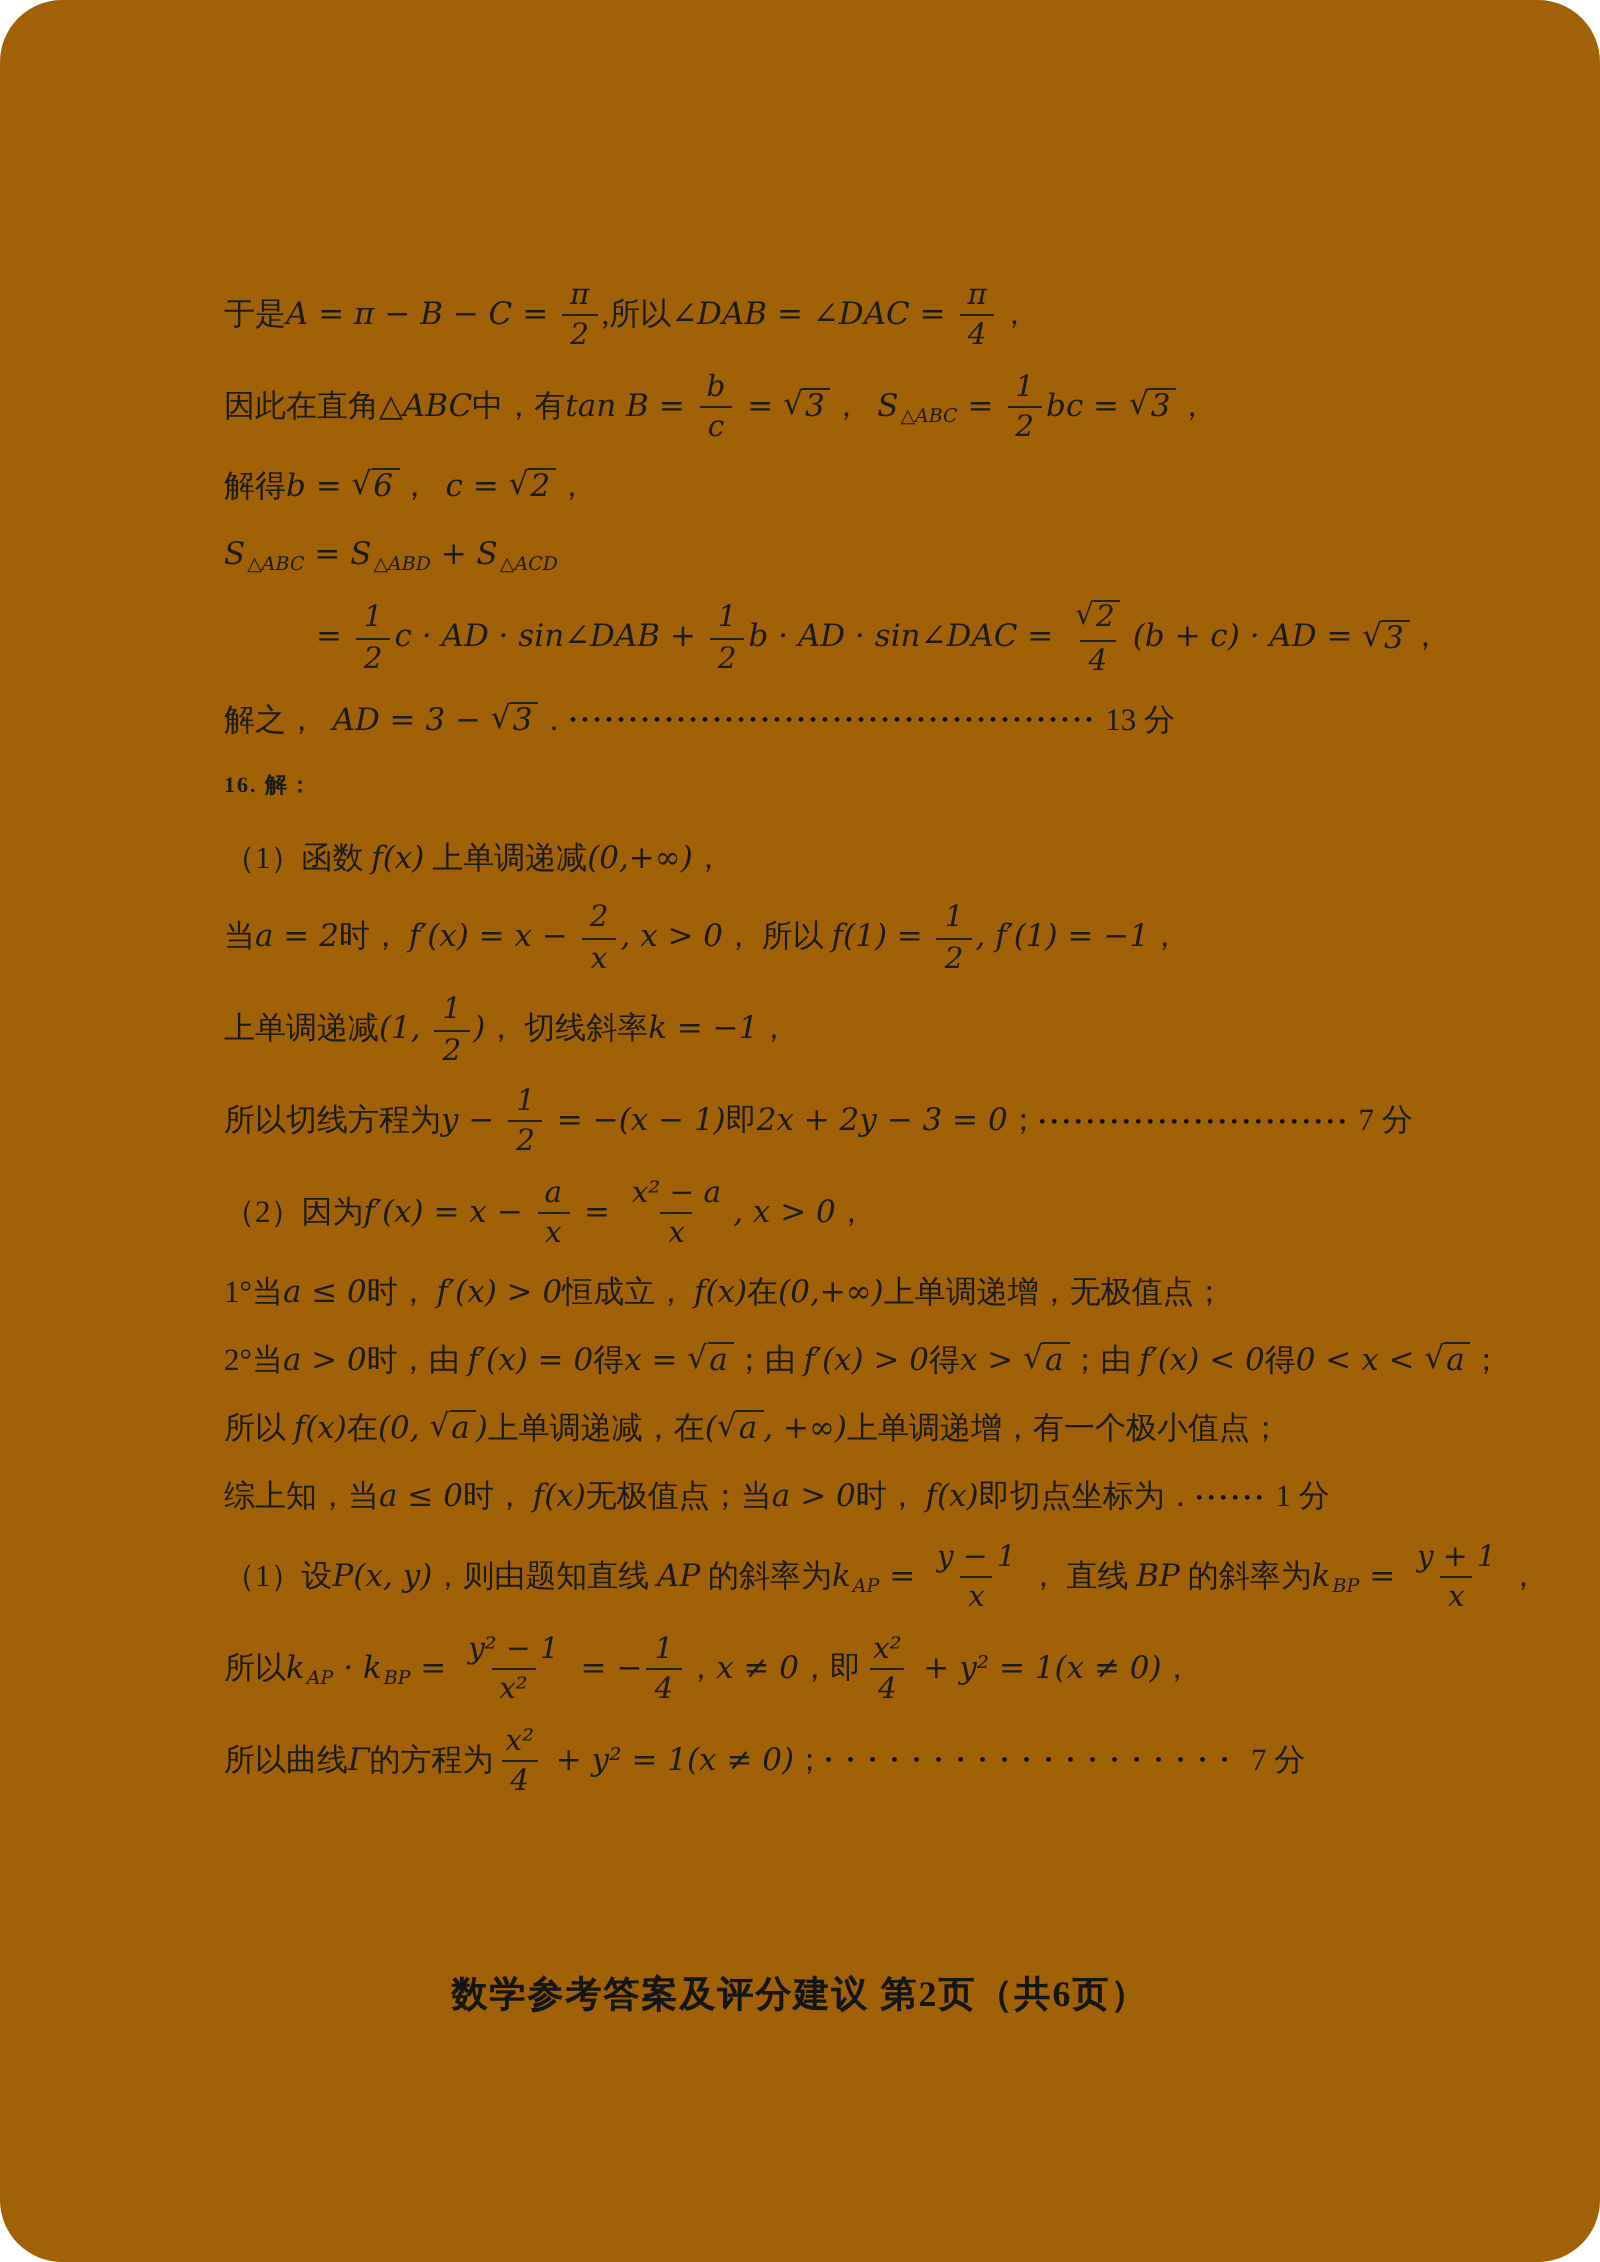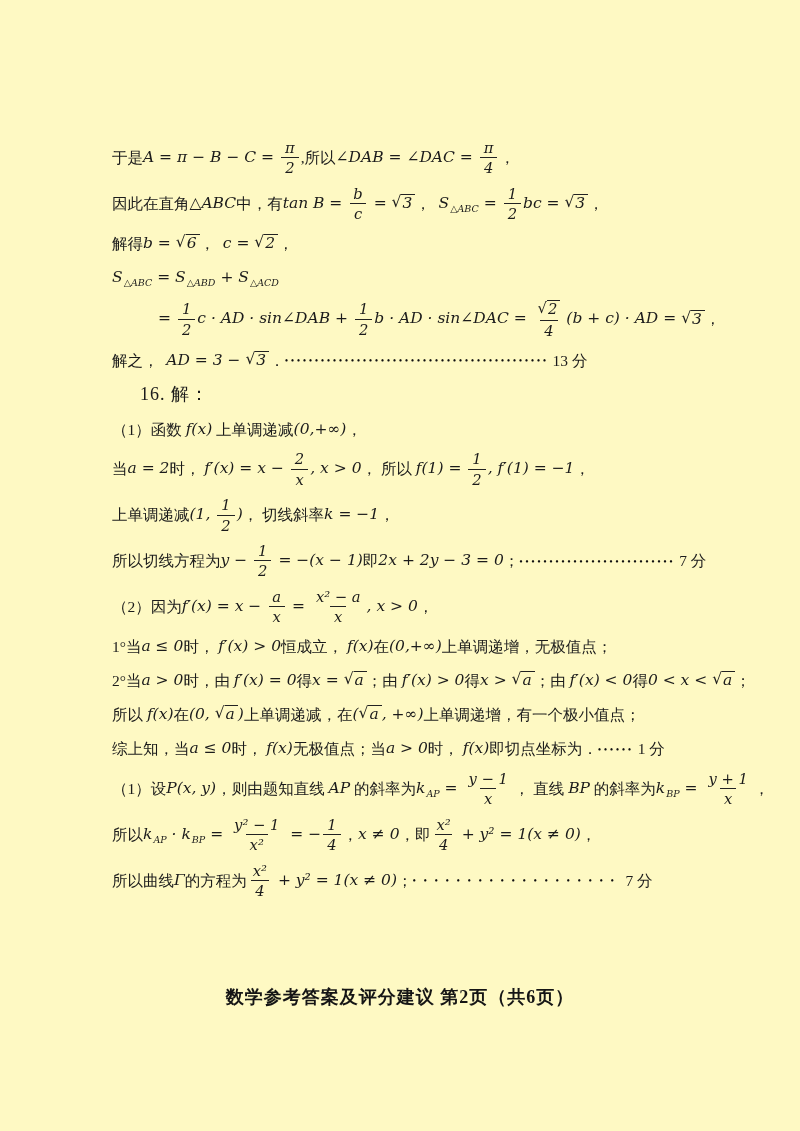--- a/index.html
+++ b/index.html
@@ -1,27 +1,28 @@
 <!DOCTYPE html>
 <html><head>
 <meta charset="utf-8">
 <style>
   html,body{margin:0;padding:0;background:#ffffff;}
   .page{
-    position:relative;width:800px;height:1131px;background:#fef9c3;
+    position:relative;width:800px;height:1131px;background:#a16207;
     overflow:hidden;color:#1b1b1b;
     font-family:"Liberation Serif","DejaVu Serif",serif;
+    border-radius:31px;
   }
   .content{position:absolute;left:112px;top:140px;width:592px;}
   .line{
     display:flex;align-items:center;flex-wrap:nowrap;white-space:pre;
     margin-bottom:10px;min-height:24px;font-size:15.5px;line-height:1.25;
   }
   .line.indent{margin-left:46px;}
-  .line.header{font-weight:400;font-size:18px;letter-spacing:1px;margin-bottom:11px;margin-left:28px;}
+  .line.header{font-weight:700;font-size:11px;letter-spacing:1px;margin-bottom:11px;}
   .tk-c{font-family:"Liberation Serif","DejaVu Serif",serif;}
   .tk-m{font-style:italic;font-family:"DejaVu Serif","Liberation Serif",serif;}
   .tk-frac{
     display:inline-flex;flex-direction:column;align-items:center;text-align:center;
     font-style:italic;font-family:"DejaVu Serif",serif;margin:0 2px;line-height:1.05;
     font-size:0.95em;
   }
   .tk-frac .num{display:block;padding:0 4px 2px;}
   .tk-frac .den{display:block;border-top:1.5px solid #222;padding:2px 4px 0;}
   .tk-sqrt{display:inline-flex;align-items:flex-start;font-style:italic;font-family:"DejaVu Serif",serif;}

